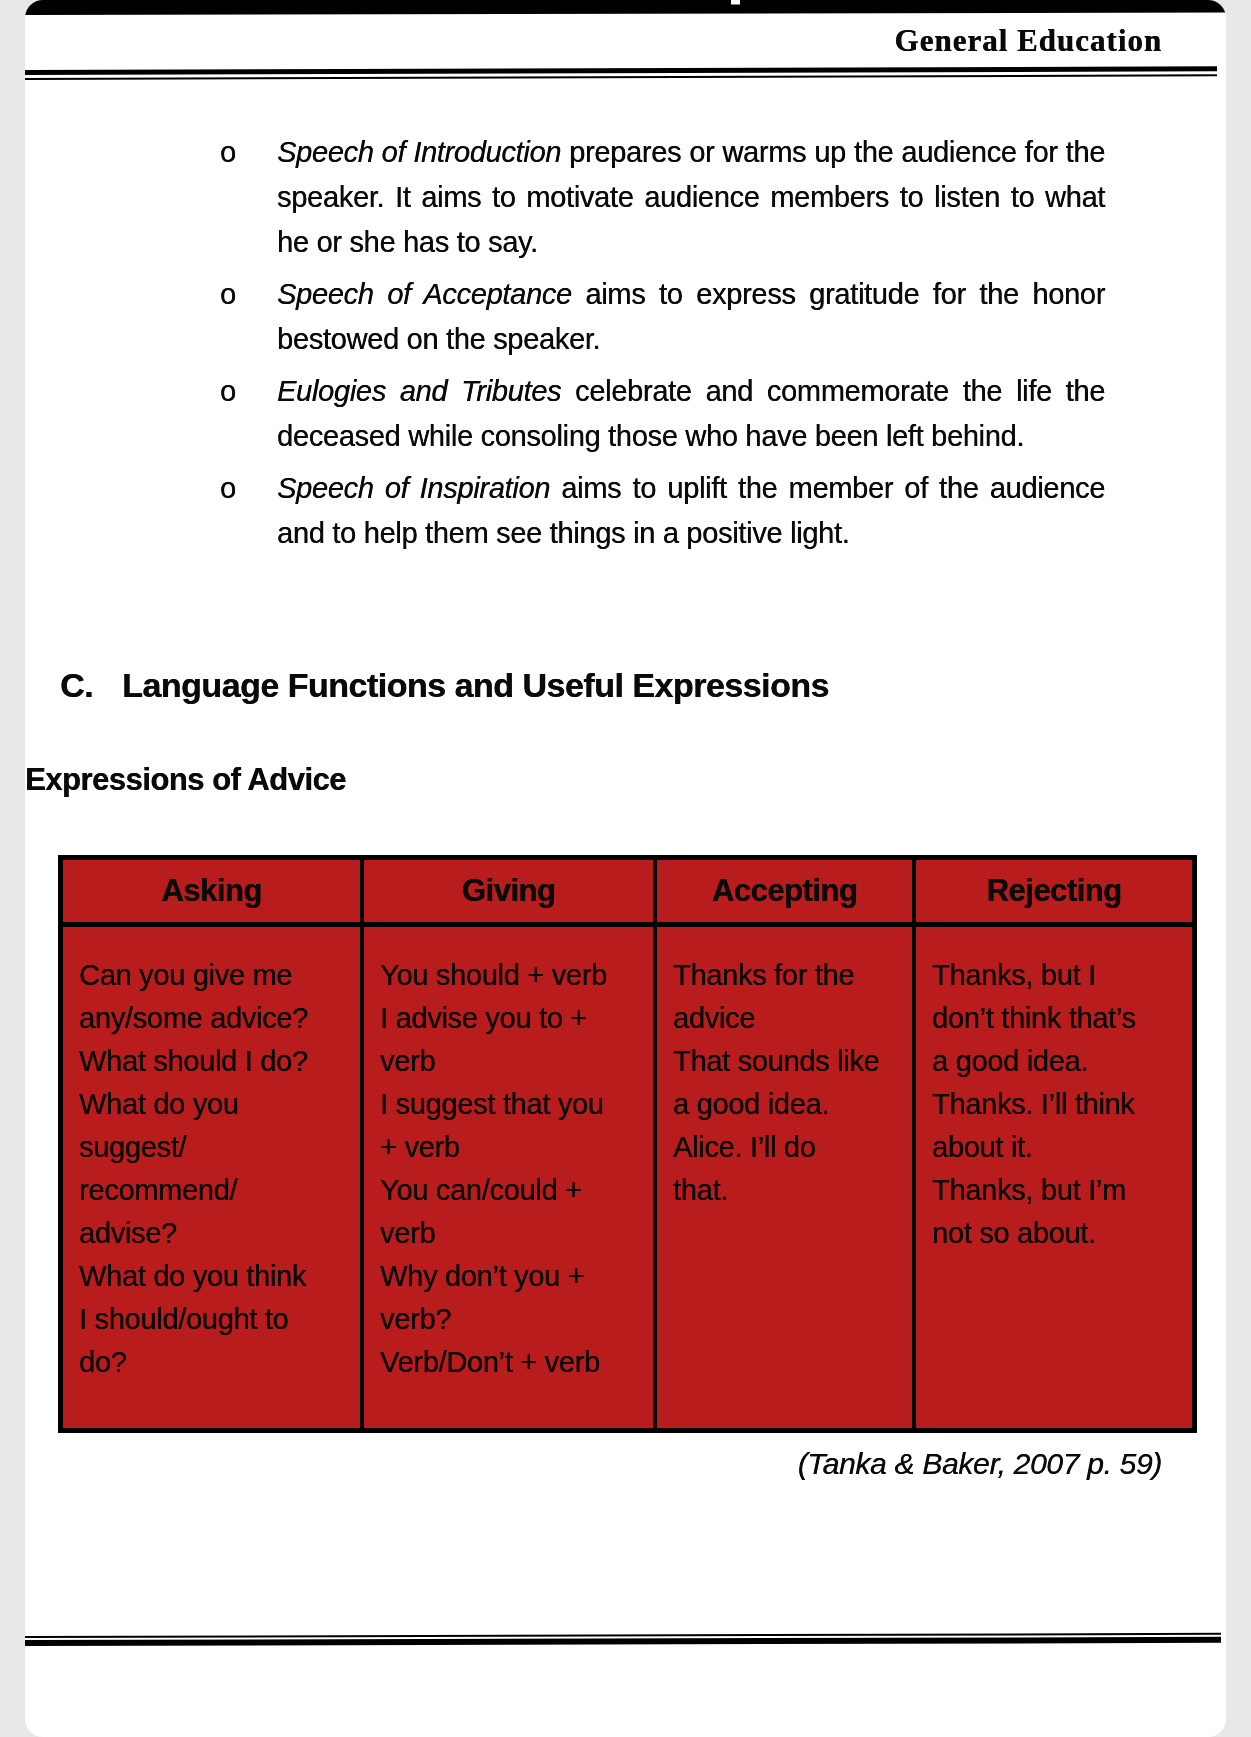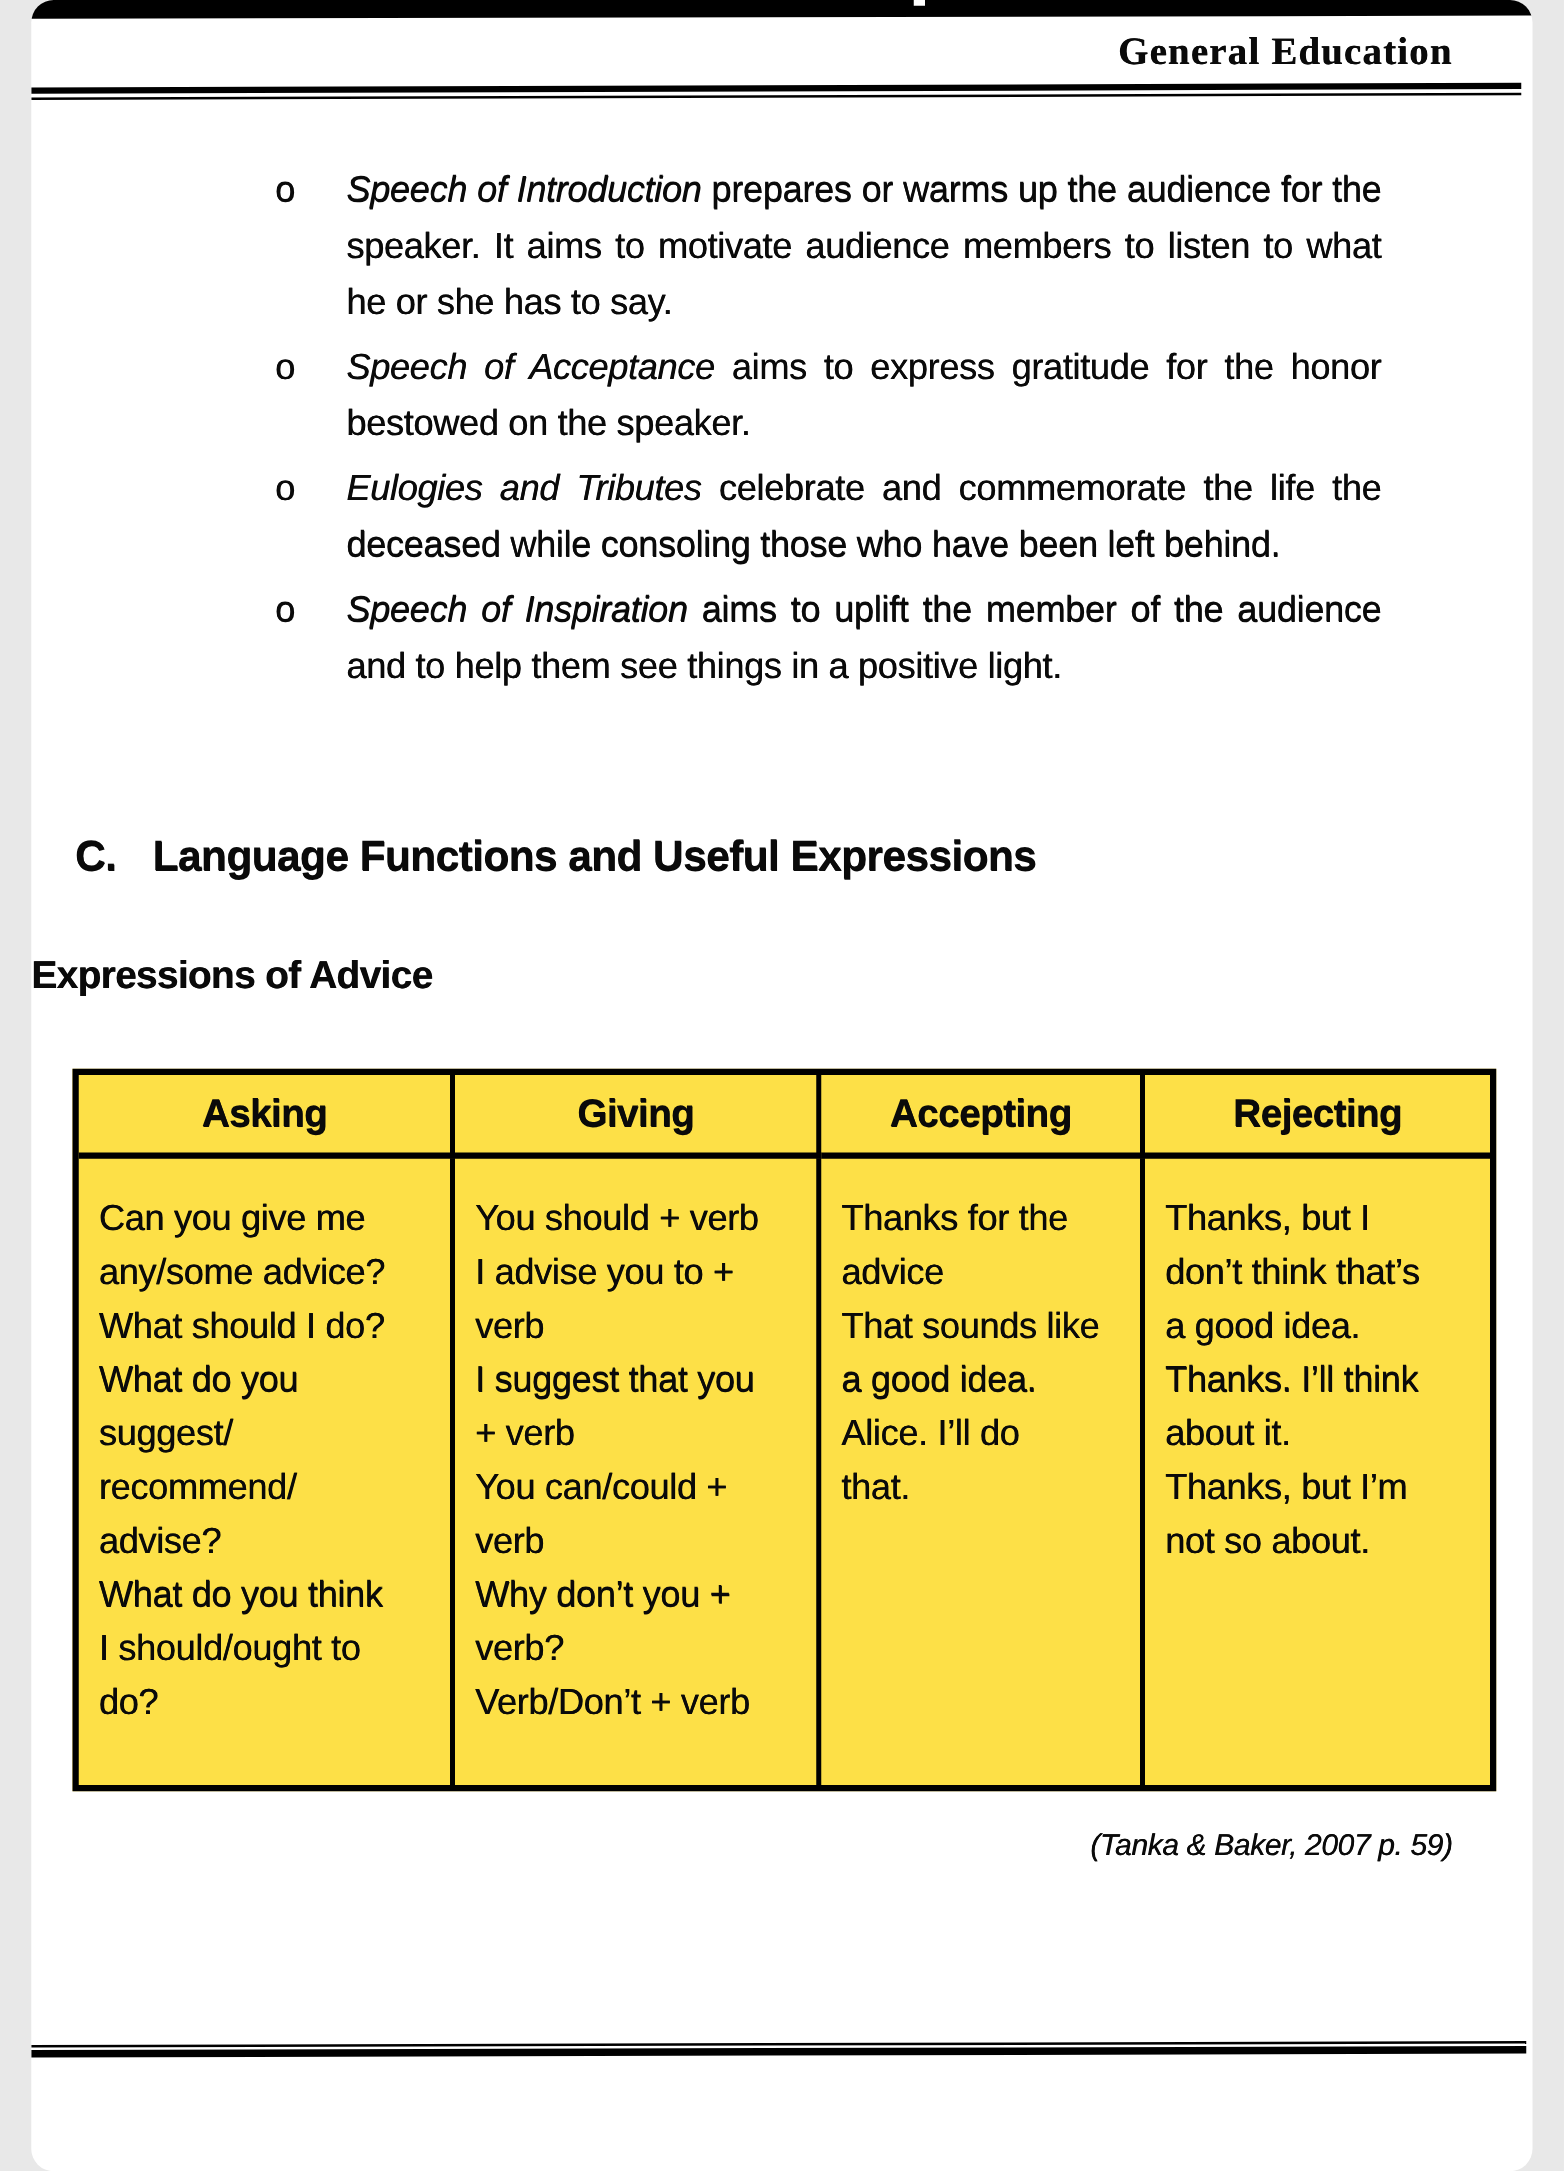--- a/index.html
+++ b/index.html
@@ -60,43 +60,42 @@
     position:absolute;top:762px;left:0;width:1215px;
     text-align:left;font-weight:bold;font-size:31px;letter-spacing:-0.5px;
     text-shadow:0.4px 0.4px 0 currentColor;
   }
   
   .advice-table{
     position:absolute;top:855px;left:33px;
     display:grid;
     grid-template-columns:301px 293px 259px 276px;
     border:5px solid #000;
-    background:#fde047;
+    background:#b91c1c;
   }
   .th{
     height:62px;line-height:62px;text-align:center;
     font-weight:bold;font-size:31px;letter-spacing:-0.5px;
     border-bottom:5px solid #000;border-right:4px solid #000;
     text-shadow:0.4px 0.4px 0 currentColor;
   }
   .th.last{border-right:none;}
   .td{
     min-height:460px;
     padding:27px 10px 14px 16px;
     font-size:29px;line-height:43px;letter-spacing:-0.3px;
     border-right:4px solid #000;
     text-shadow:0.3px 0.3px 0 currentColor;
   }
   .td.last{border-right:none;}
   
   .citation{
     position:absolute;top:1447px;right:64px;
-    font-style:italic;font-size:24px;letter-spacing:-0.3px;
-    text-shadow:0.3px 0.3px 0 currentColor;
-    margin-top:16px;
+    font-style:italic;font-size:30px;letter-spacing:-0.3px;
+    text-shadow:0.3px 0.3px 0 currentColor;
   }
   
   .footer-rule{
     position:absolute;top:1636px;left:0;width:1196px;height:14px;
     transform:rotate(-0.15deg);transform-origin:left top;
   }
   .footer-rule .r1{height:2px;background:#000;}
   .footer-rule .r2{height:6px;background:#000;margin-top:2px;}
   .footer-authors{
     position:absolute;top:1660px;right:40px;

